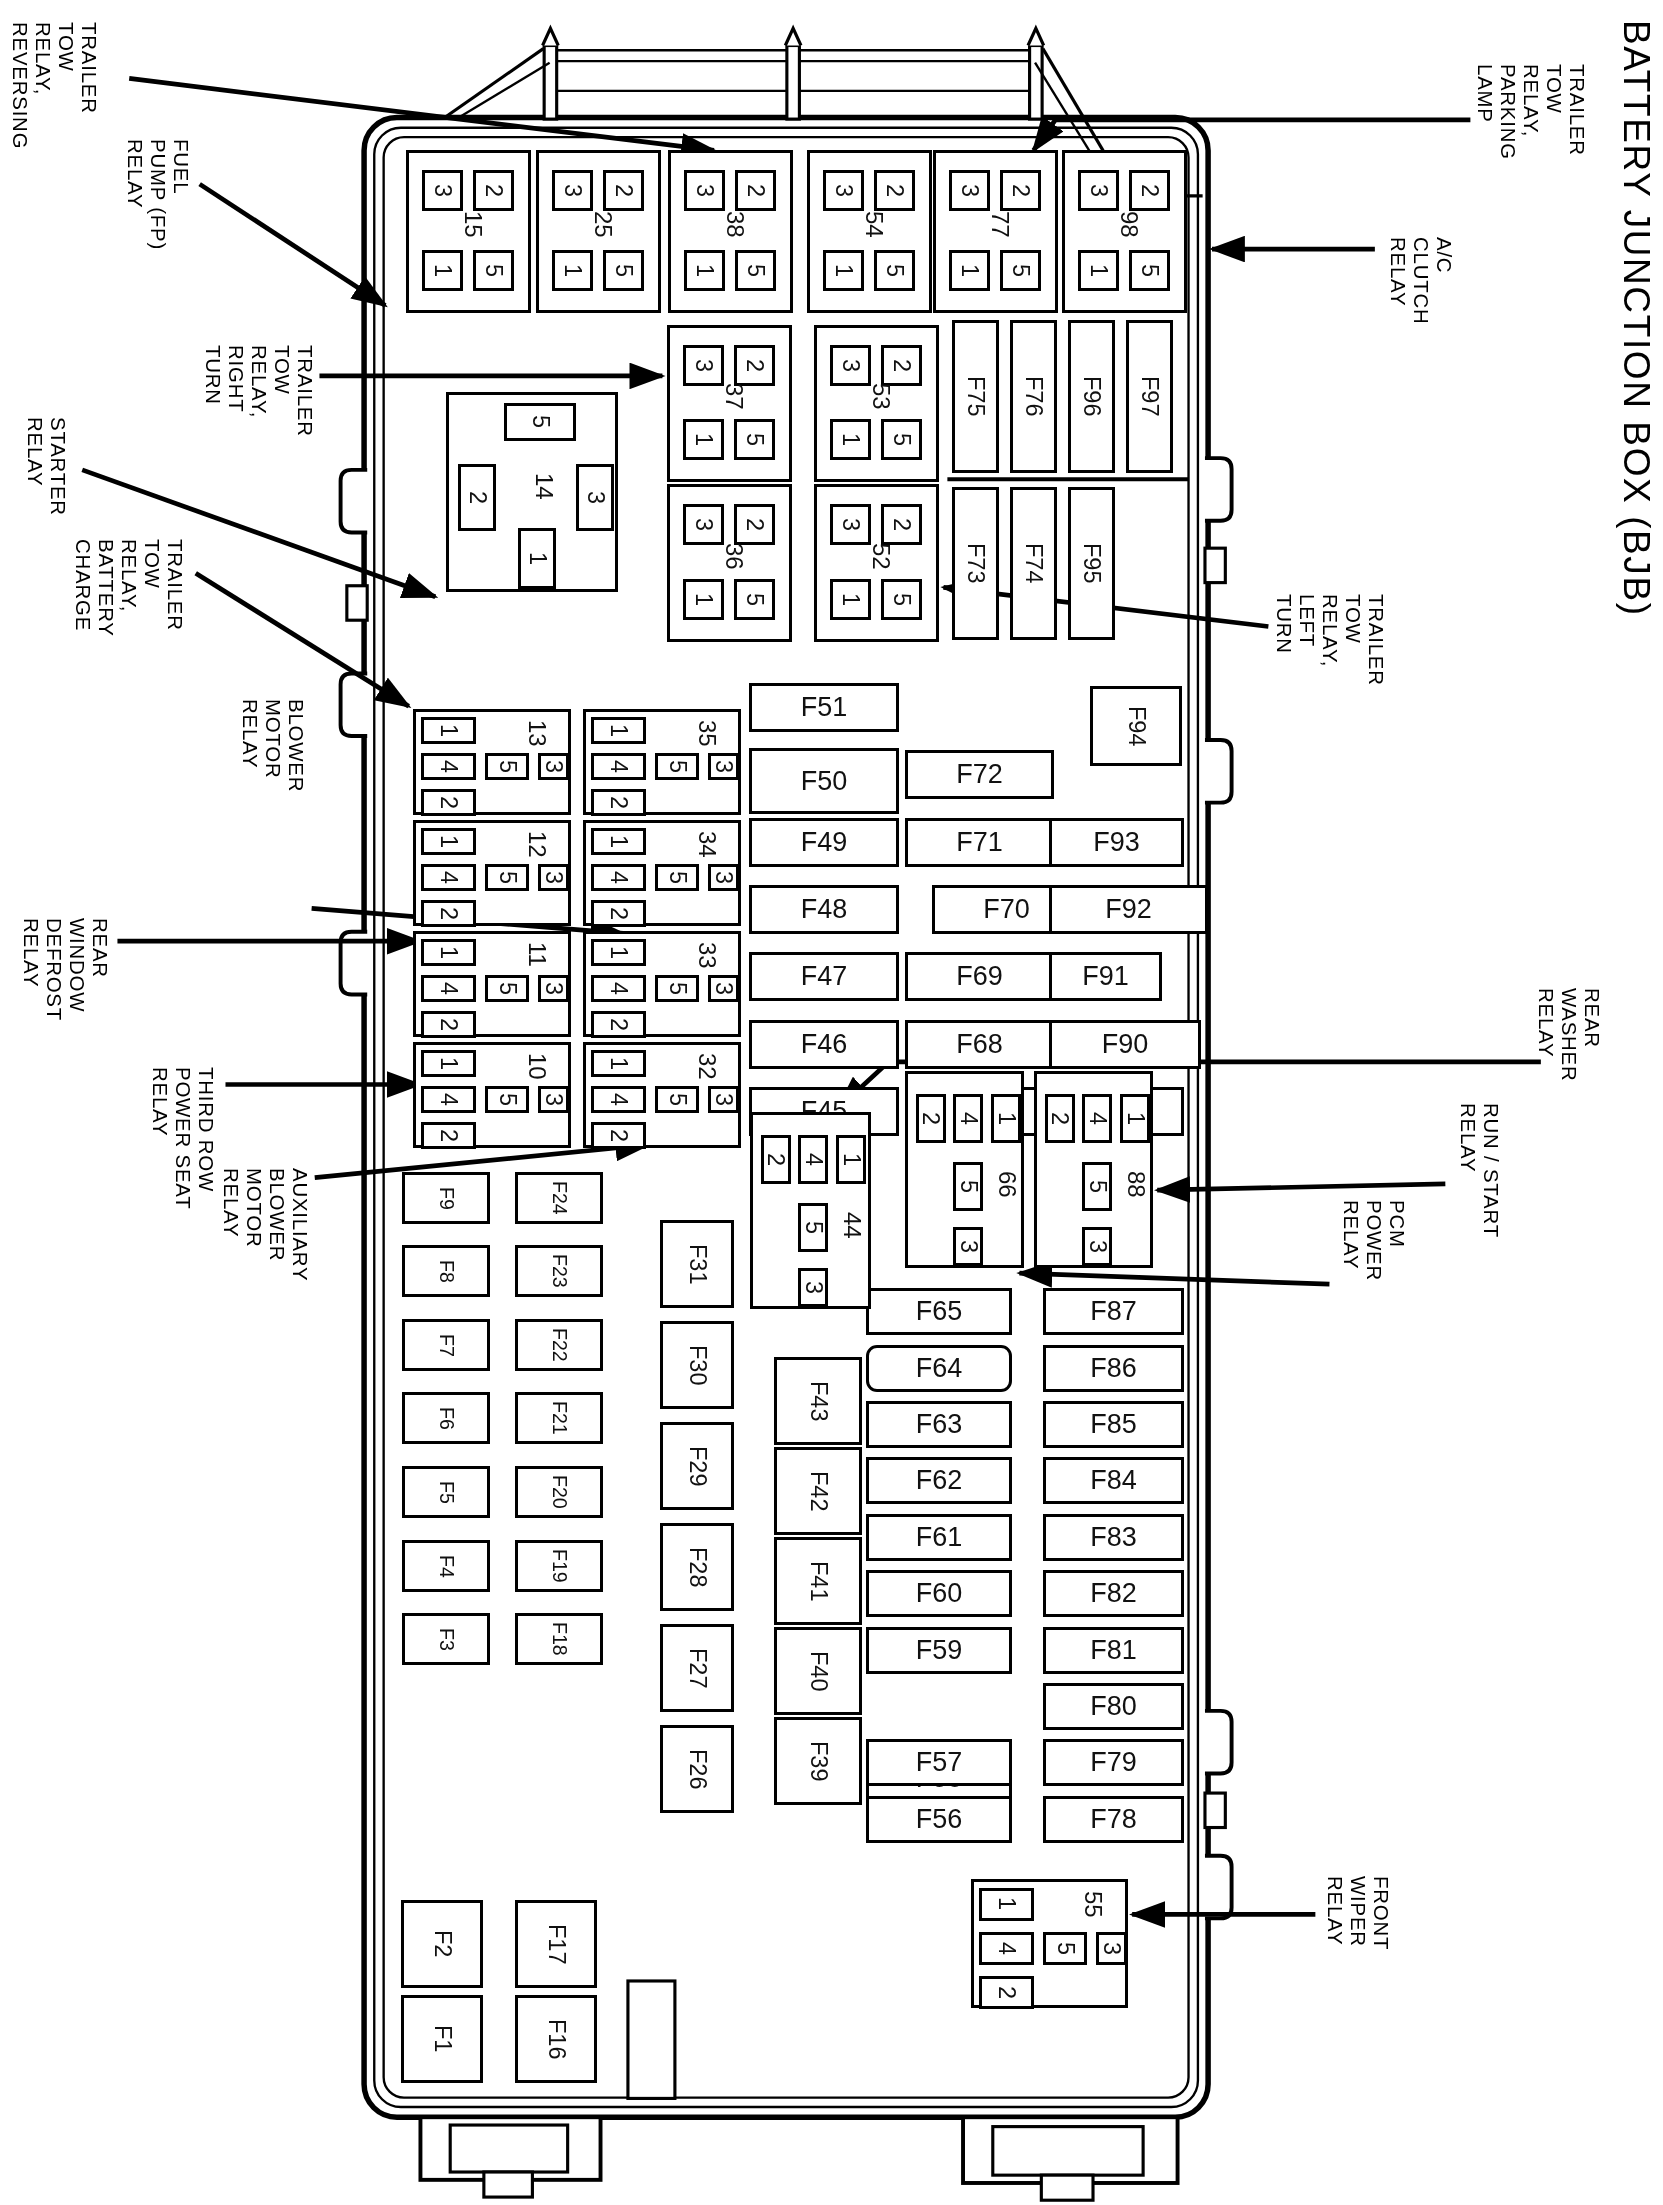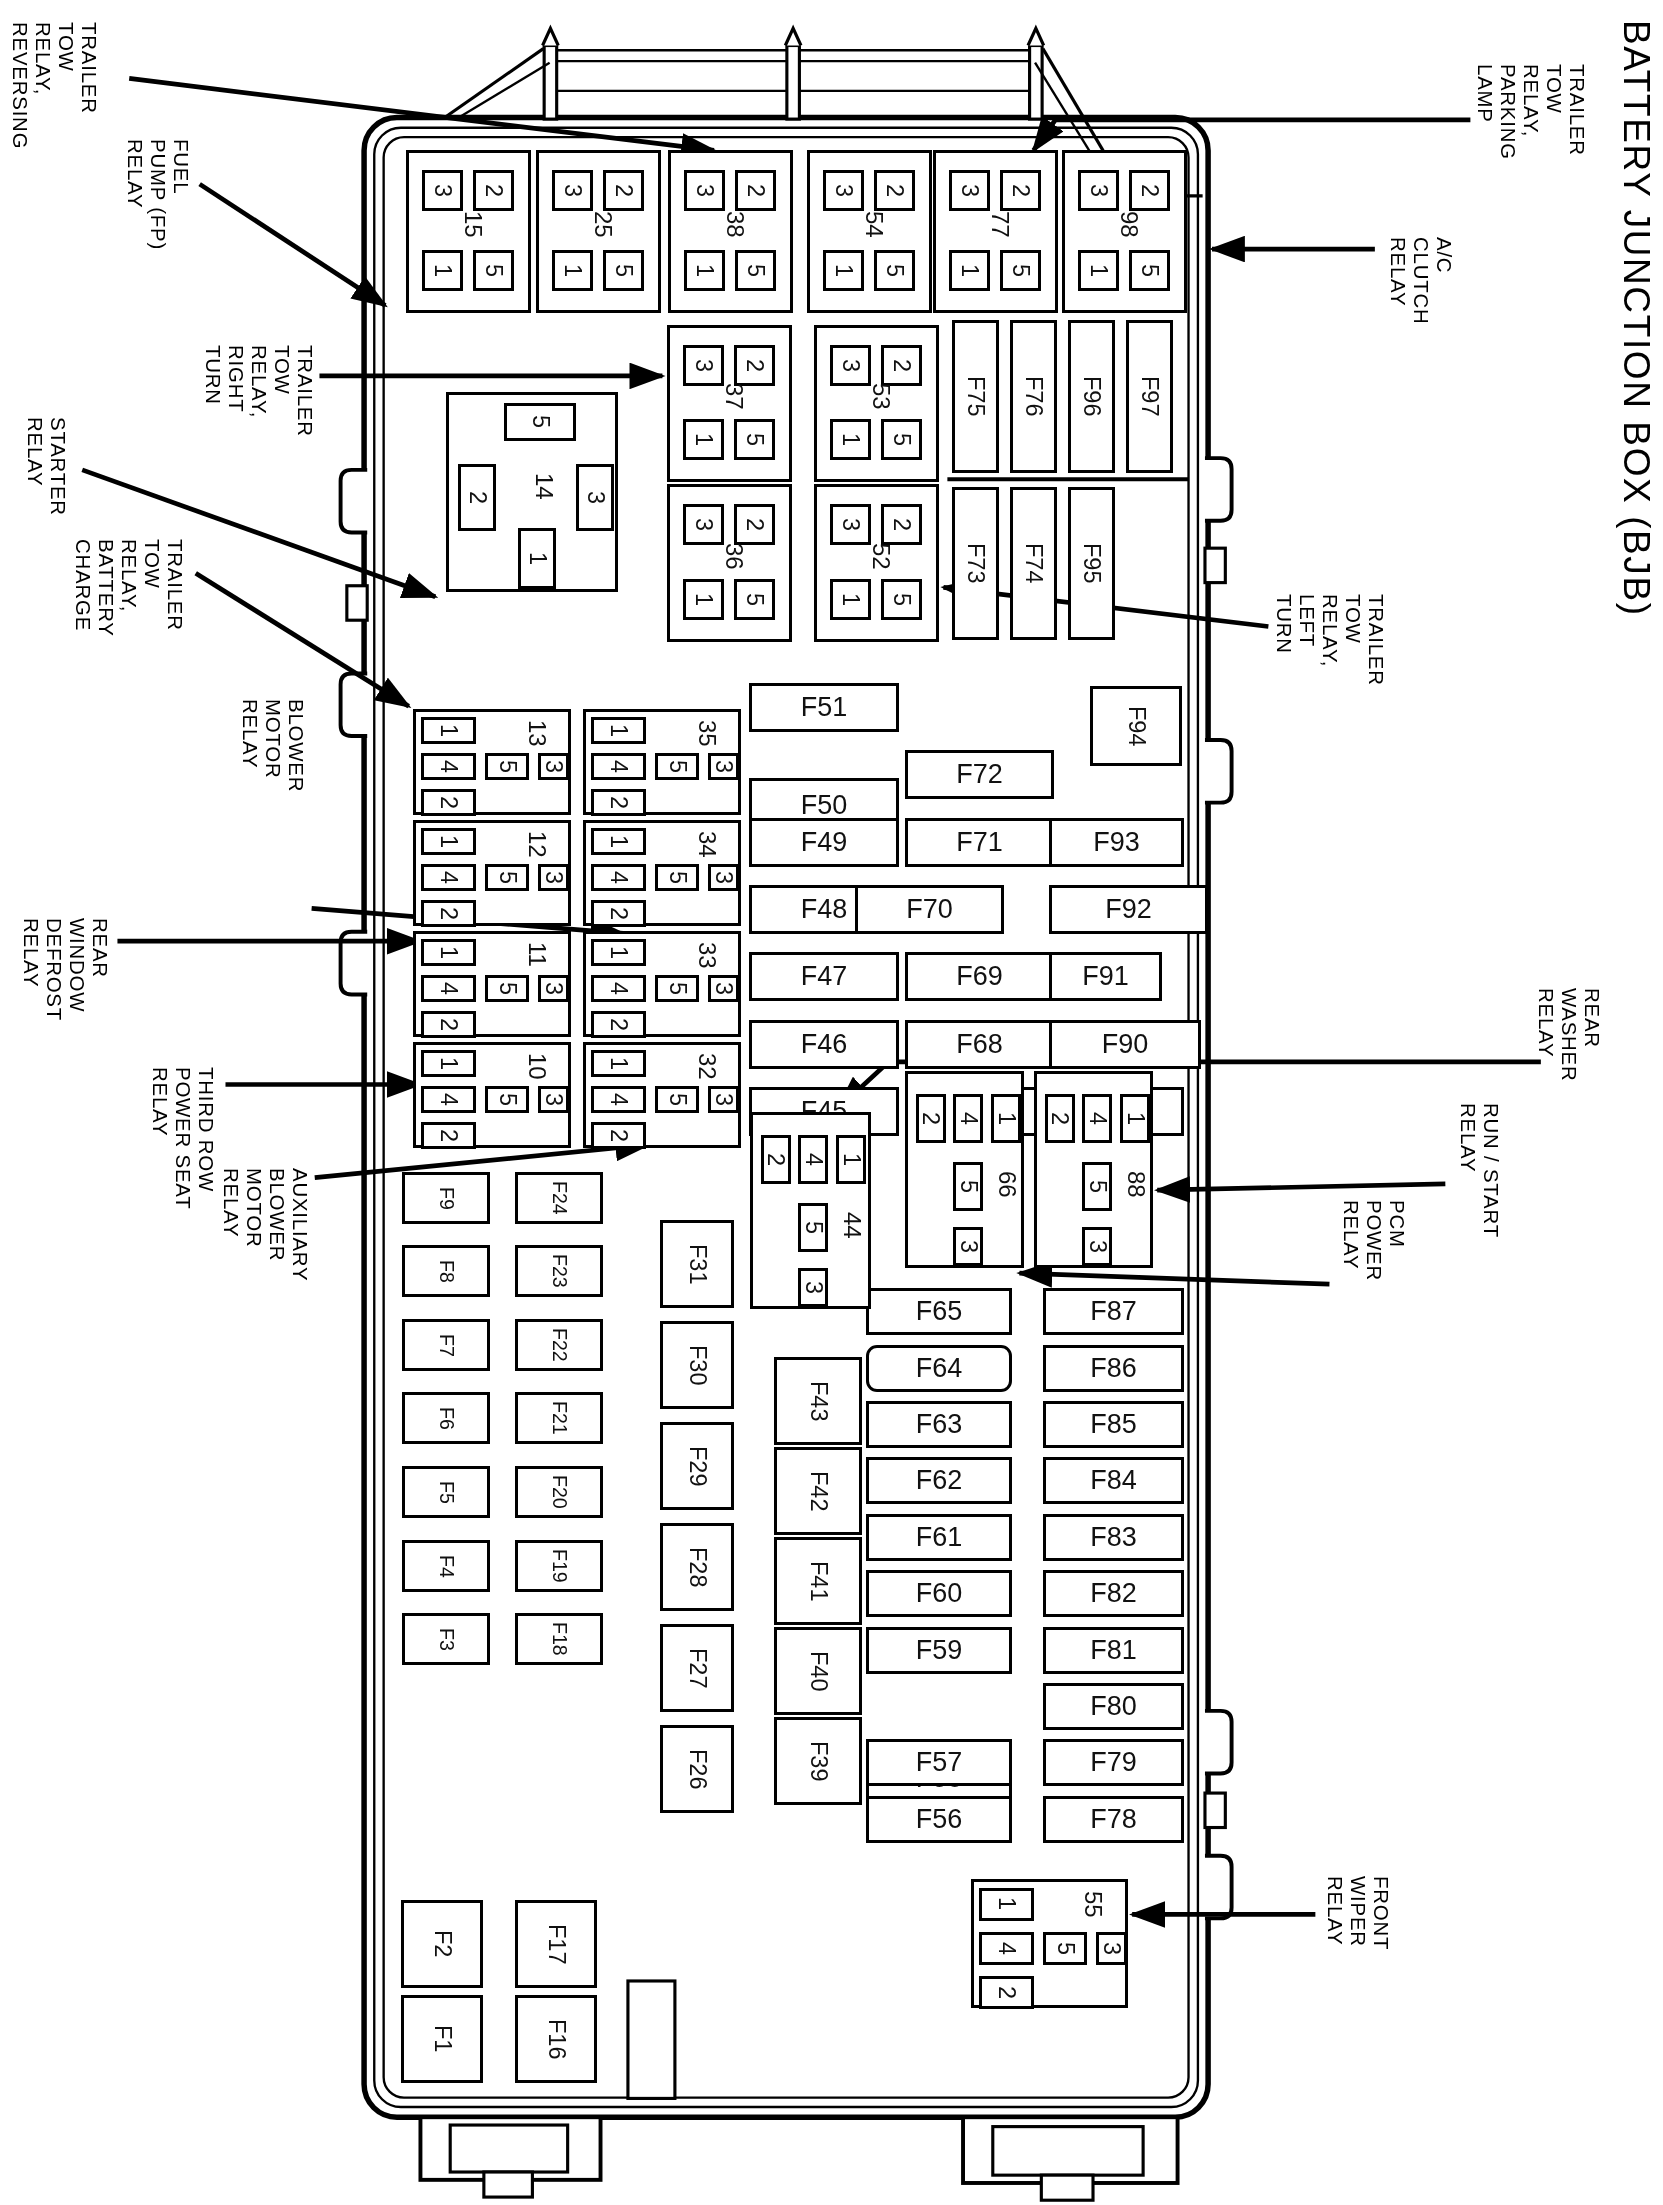--- a/index.html
+++ b/index.html
@@ -136,21 +136,21 @@
 RELAY</div>
     <div class="vlabel" style="right: 255px; top: 1200px;">PCM
 POWER
 RELAY</div>
     <div class="vlabel" style="right: 271px; top: 1876px;">FRONT
 WIPER
 RELAY</div>
     <div class="fuse h" style="left: 749px; top: 683px; width: 150px; height: 49px;">
       <span>F51</span>
     </div>
-    <div class="fuse h" style="left: 749px; top: 778px; width: 150px; height: 55px;">
+    <div class="fuse h" style="left: 749px; top: 748px; width: 150px; height: 66px;">
       <span>F50</span>
     </div>
     <div class="fuse h" style="left: 749px; top: 818px; width: 150px; height: 49px;">
       <span>F49</span>
     </div>
     <div class="fuse h" style="left: 749px; top: 885px; width: 150px; height: 49px;">
       <span>F48</span>
     </div>
     <div class="fuse h" style="left: 749px; top: 952px; width: 150px; height: 49px;">
       <span>F47</span>
@@ -160,21 +160,21 @@
     </div>
     <div class="fuse h" style="left: 749px; top: 1087px; width: 150px; height: 49px;">
       <span>F45</span>
     </div>
     <div class="fuse h" style="left: 905px; top: 750px; width: 149px; height: 49px;">
       <span>F72</span>
     </div>
     <div class="fuse h" style="left: 905px; top: 818px; width: 149px; height: 49px;">
       <span>F71</span>
     </div>
-    <div class="fuse h" style="left: 855px; top: 885px; width: 149px; height: 49px;">
+    <div class="fuse h" style="left: 932px; top: 885px; width: 149px; height: 49px;">
       <span>F70</span>
     </div>
     <div class="fuse h" style="left: 905px; top: 952px; width: 149px; height: 49px;">
       <span>F69</span>
     </div>
     <div class="fuse h" style="left: 905px; top: 1020px; width: 149px; height: 49px;">
       <span>F68</span>
     </div>
     <div class="fuse h" style="left: 905px; top: 1087px; width: 149px; height: 49px;">
       <span>F67</span>

